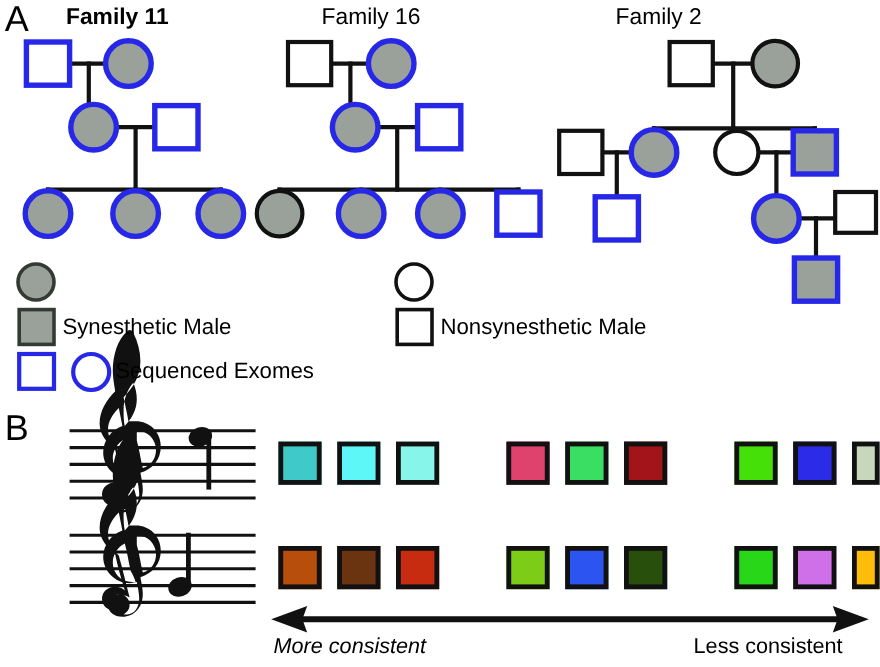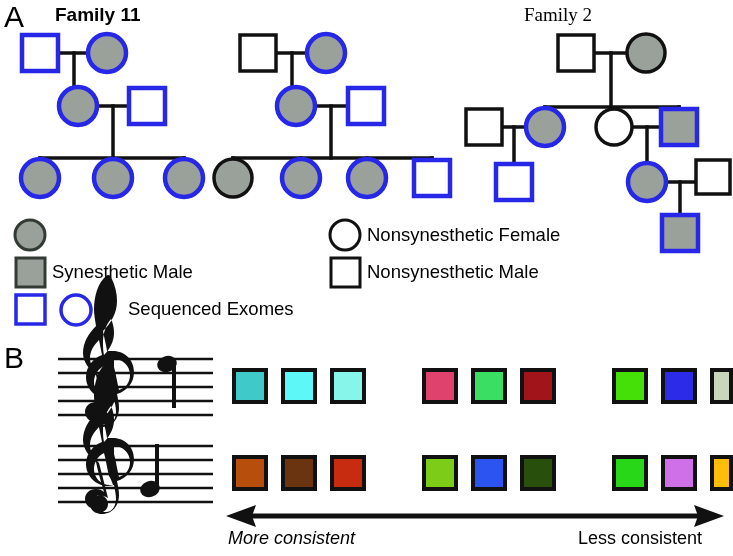--- a/index.html
+++ b/index.html
@@ -17,21 +17,22 @@
 </style>
 </head>
 <body>
 
 <div class="fig">
 
   <div class="panel-letter" style="left:4px;top:2px;">A</div>
   <div class="panel-letter" style="left:4px;top:343px;">B</div>
 
   <div class="fam-title" style="left:55px;top:4px;font-weight:bold;">Family 11</div>
-  <div class="fam-title" style="left:524px;top:4px;font-family:Liberation Serif, serif;">Family 2</div>
+  <div class="fam-title" style="left:268px;top:4px;">Family 16</div>
+  <div class="fam-title" style="left:513px;top:4px;">Family 2</div>
 
   <svg class="layer" viewBox="0 0 733 556">
     <g fill="none" stroke="#111111" stroke-width="3.5" stroke-linecap="square">
 
       <g>
         <line x1="59" y1="53" x2="88" y2="53"></line>
         <line x1="74" y1="53" x2="74" y2="88"></line>
         <line x1="74" y1="88" x2="78" y2="88"></line>
         <line x1="97" y1="106" x2="128" y2="106"></line>
         <line x1="113" y1="106" x2="113" y2="158"></line>
@@ -170,24 +171,23 @@
       <ellipse cx="150" cy="489" rx="10" ry="8" fill="#111111" transform="rotate(-18 150 489)"></ellipse>
     </g>
 
     <g>
       <line x1="240" y1="516" x2="710" y2="516" stroke="#111111" stroke-width="5"></line>
       <polygon points="226,516 256,505 252,516 256,527" fill="#111111"></polygon>
       <polygon points="724,516 694,505 698,516 694,527" fill="#111111"></polygon>
     </g>
   </svg>
 
-  <div class="legend-label" style="left:367px;top:224px;">Nonsynesthetic Female</div>
   <div class="legend-label" style="left:367px;top:261px;">Nonsynesthetic Male</div>
   <div class="legend-label" style="left:52px;top:261px;">Synesthetic Male</div>
-  <div class="legend-label" style="left:96px;top:298px;margin-left:32px;">Sequenced Exomes</div>
+  <div class="legend-label" style="left:96px;top:298px;">Sequenced Exomes</div>
 
   <div class="swatch-row">
     <div class="swatch" style="left:232px;top:368px;background:#3fc9c9;"></div>
     <div class="swatch" style="left:281px;top:368px;background:#5df7f7;"></div>
     <div class="swatch" style="left:330px;top:368px;background:#87f5ea;"></div>
 
     <div class="swatch" style="left:422px;top:368px;background:#e0426e;"></div>
     <div class="swatch" style="left:471px;top:368px;background:#3ade62;"></div>
     <div class="swatch" style="left:520px;top:368px;background:#a11419;"></div>
 

